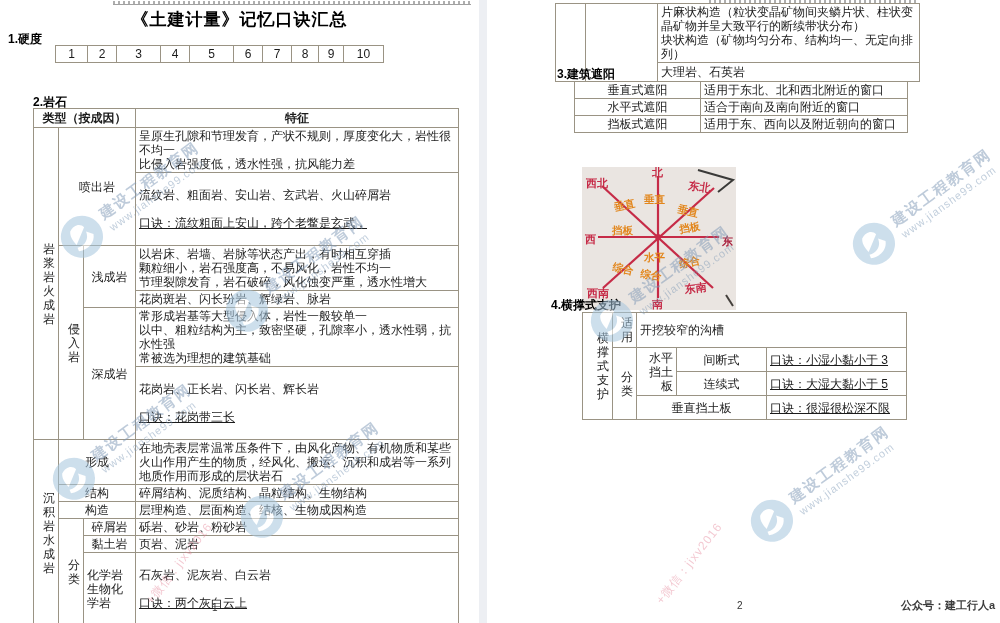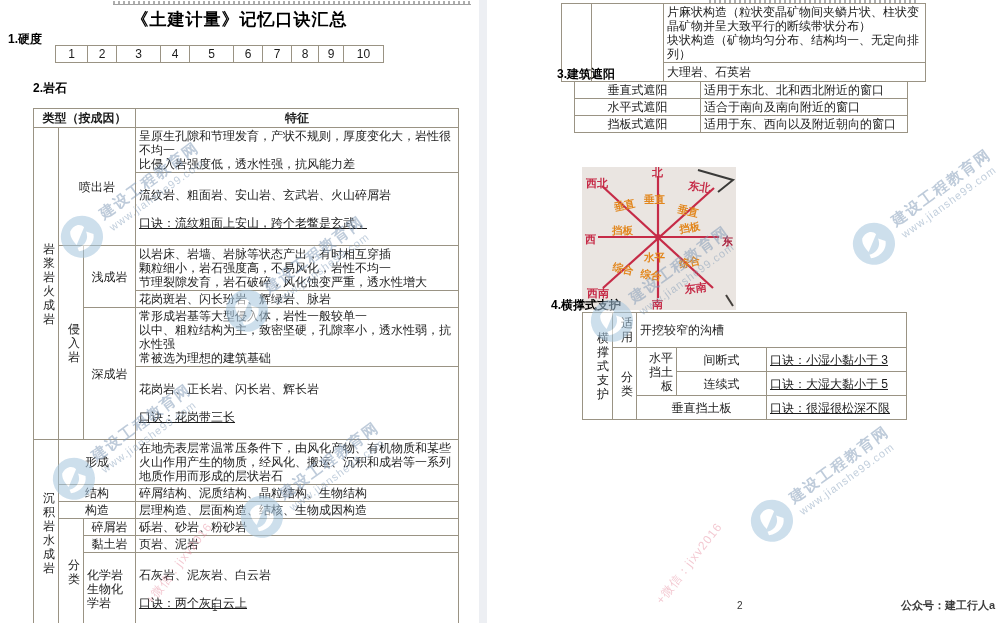--- a/index.html
+++ b/index.html
@@ -80,21 +80,21 @@
         <td class="c">6</td>
         <td class="c">7</td>
         <td class="c">8</td>
         <td class="c">9</td>
         <td class="c">10</td>
       </tr>
     </tbody>
       </table>
 
 
-    <div class="sec" style="left:33px;top:80px;">2.岩石</div>
+    <div class="sec" style="left:33px;top:94px;">2.岩石</div>
 
     <table class="t" style="left:33px;top:108px;width:425px;">
       <colgroup>
           <col style="width:25px">
           <col style="width:25px">
           <col style="width:52px">
           <col style="width:323px">
         </colgroup>
       <tbody>
           <tr>
@@ -167,21 +167,21 @@
 
     </tbody>
       </table>
 
     <div class="pnum" style="left:212px;top:602px;">1</div>
   </div>
 
   <div class="page" id="pg2">
     <div class="crop-line" style="left:222px;top:0px;width:210px;"></div>
 
-    <table class="t" style="left:74px;top:3px;width:364px;">
+    <table class="t" style="left:68px;top:3px;width:364px;">
       <colgroup>
           <col style="width:30px">
           <col style="width:72px">
           <col style="width:262px">
         </colgroup>
       <tbody>
           <tr>
         <td rowspan="2"></td>
         <td rowspan="2"></td>
         <td class="sm">片麻状构造（粒状变晶矿物间夹鳞片状、柱状变晶矿物并呈大致平行的断续带状分布）

